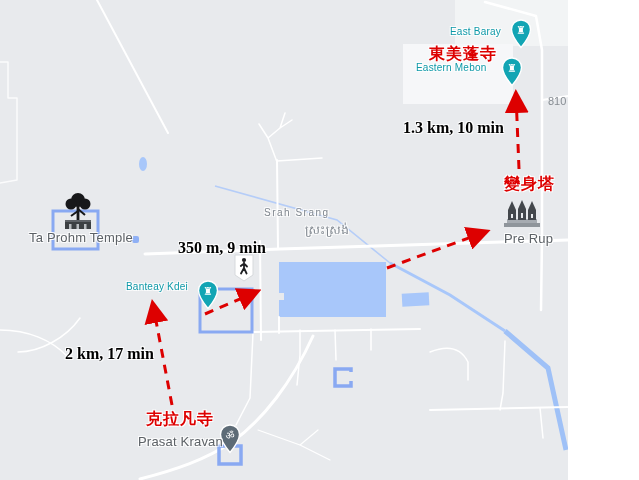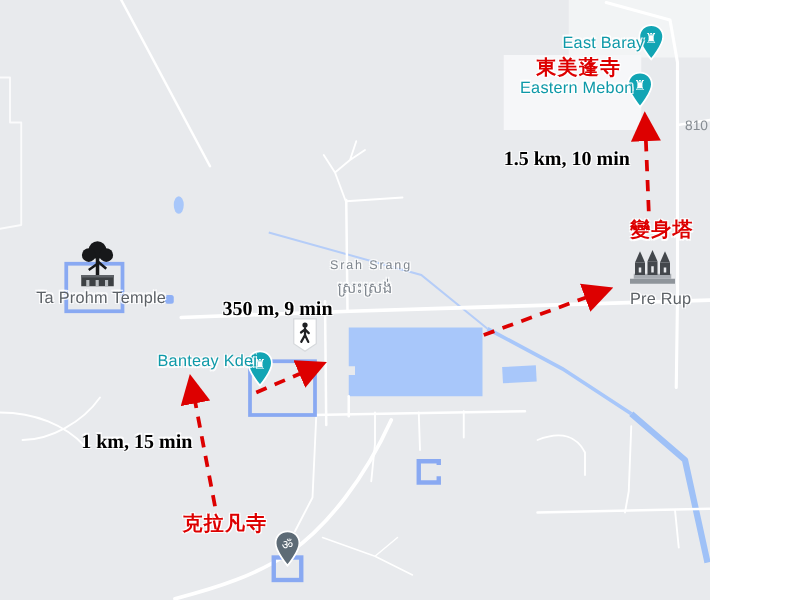--- a/index.html
+++ b/index.html
@@ -10,23 +10,23 @@
   *{margin:0;padding:0;box-sizing:border-box;}
   body{width:639px;height:480px;overflow:hidden;font-family:"Liberation Sans",sans-serif;background:#fff;}
   .screen{position:relative;width:639px;height:480px;background:#ffffff;overflow:hidden;}
   .map-canvas{position:absolute;left:0;top:0;width:568px;height:480px;background:var(--bg);overflow:hidden;}
   .white-strip{position:absolute;left:568px;top:0;width:71px;height:480px;background:#ffffff;}
   svg.layer{position:absolute;left:0;top:0;}
   .lbl{position:absolute;white-space:nowrap;
        text-shadow:1px 1px 0 rgba(255,255,255,.85),-1px -1px 0 rgba(255,255,255,.85),
                    1px -1px 0 rgba(255,255,255,.85),-1px 1px 0 rgba(255,255,255,.85);}
   .poi{font-size:13px;color:var(--graylabel);letter-spacing:.2px;}
-  .poi-teal{font-size:13px;color:var(--teal);letter-spacing:.2px;}
+  .poi-teal{font-size:10px;color:var(--teal);letter-spacing:.2px;}
   .locality{font-size:10px;color:var(--loclabel);letter-spacing:1.5px;}
-  .khmer{font-size:12px;color:var(--loclabel);letter-spacing:.5px;}
+  .khmer{font-size:12px;color:var(--loclabel);letter-spacing:.5px;margin-left:35px;}
   .zh{font-family:"Liberation Serif",serif;font-weight:bold;font-size:16px;color:var(--red);letter-spacing:1px;}
   .dist{font-family:"Liberation Serif",serif;font-weight:bold;font-size:16px;color:#000;}
   .roadnum{font-size:11px;color:#878d93;text-shadow:none;}
   .marker{position:absolute;}
 </style>
 </head>
 <body>
 
 <div class="screen">
 
@@ -176,32 +176,33 @@
             <rect x="24" y="33" width="2.5" height="5"></rect>
           </g>
       </svg>
     </div>
 
     <div class="lbl poi-teal" style="left:450px;top:26px">East Baray</div>
     <div class="lbl poi-teal" style="left:416px;top:62px">Eastern Mebon</div>
     <div class="lbl zh" style="left:429px;top:44px">東美蓬寺</div>
     <div class="lbl roadnum" style="left:548px;top:95px">810</div>
 
-    <div class="lbl dist" style="left:403px;top:119px">1.5 km, 10 min</div>
+    <div class="lbl dist" style="left:403px;top:119px">1.3 km, 10 min</div>
     <div class="lbl zh" style="left:504px;top:174px">變身塔</div>
     <div class="lbl poi" style="left:504px;top:231px">Pre Rup</div>
 
     <div class="lbl locality" style="left:264px;top:207px">Srah Srang</div>
     <div class="lbl khmer" style="left:270px;top:222px">ស្រះស្រង់</div>
     <div class="lbl dist" style="left:178px;top:239px">350 m, 9 min</div>
 
     <div class="lbl poi-teal" style="left:126px;top:281px">Banteay Kdei</div>
 
     <div class="lbl poi" style="left:29px;top:230px">Ta Prohm Temple</div>
 
-    <div class="lbl dist" style="left:65px;top:345px">1 km, 15 min</div>
+    <div class="lbl dist" style="left:65px;top:345px">2 km, 17 min</div>
     <div class="lbl zh" style="left:146px;top:409px">克拉凡寺</div>
+    <div class="lbl poi" style="left:138px;top:434px">Prasat Kravan</div>
 
   </div>
 
   <div class="white-strip"></div>
 
 </div>
 
 </body></html>

